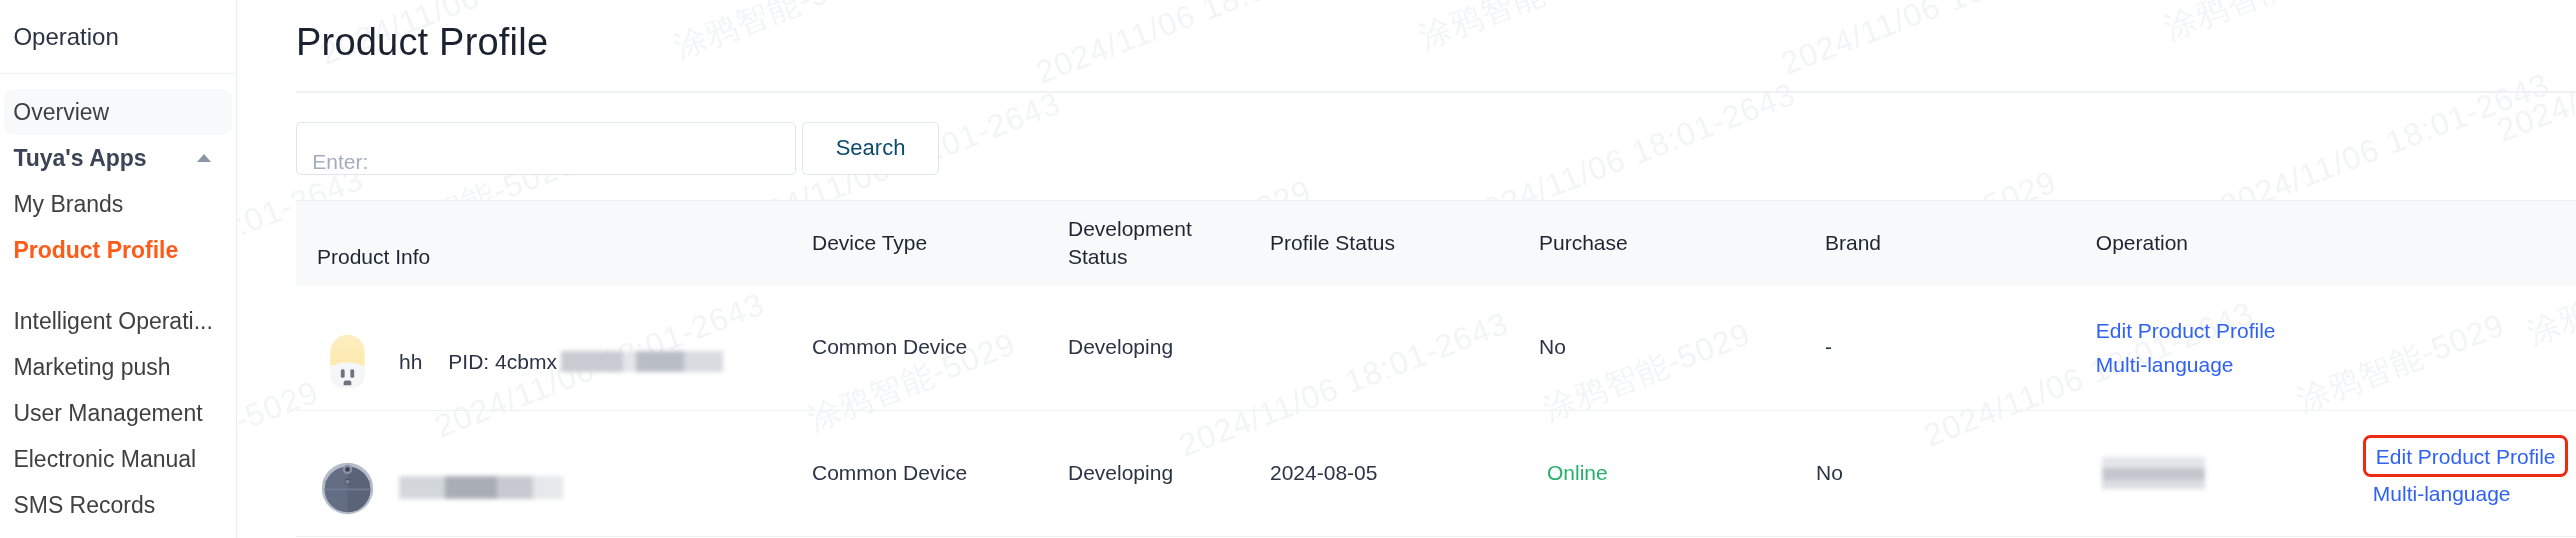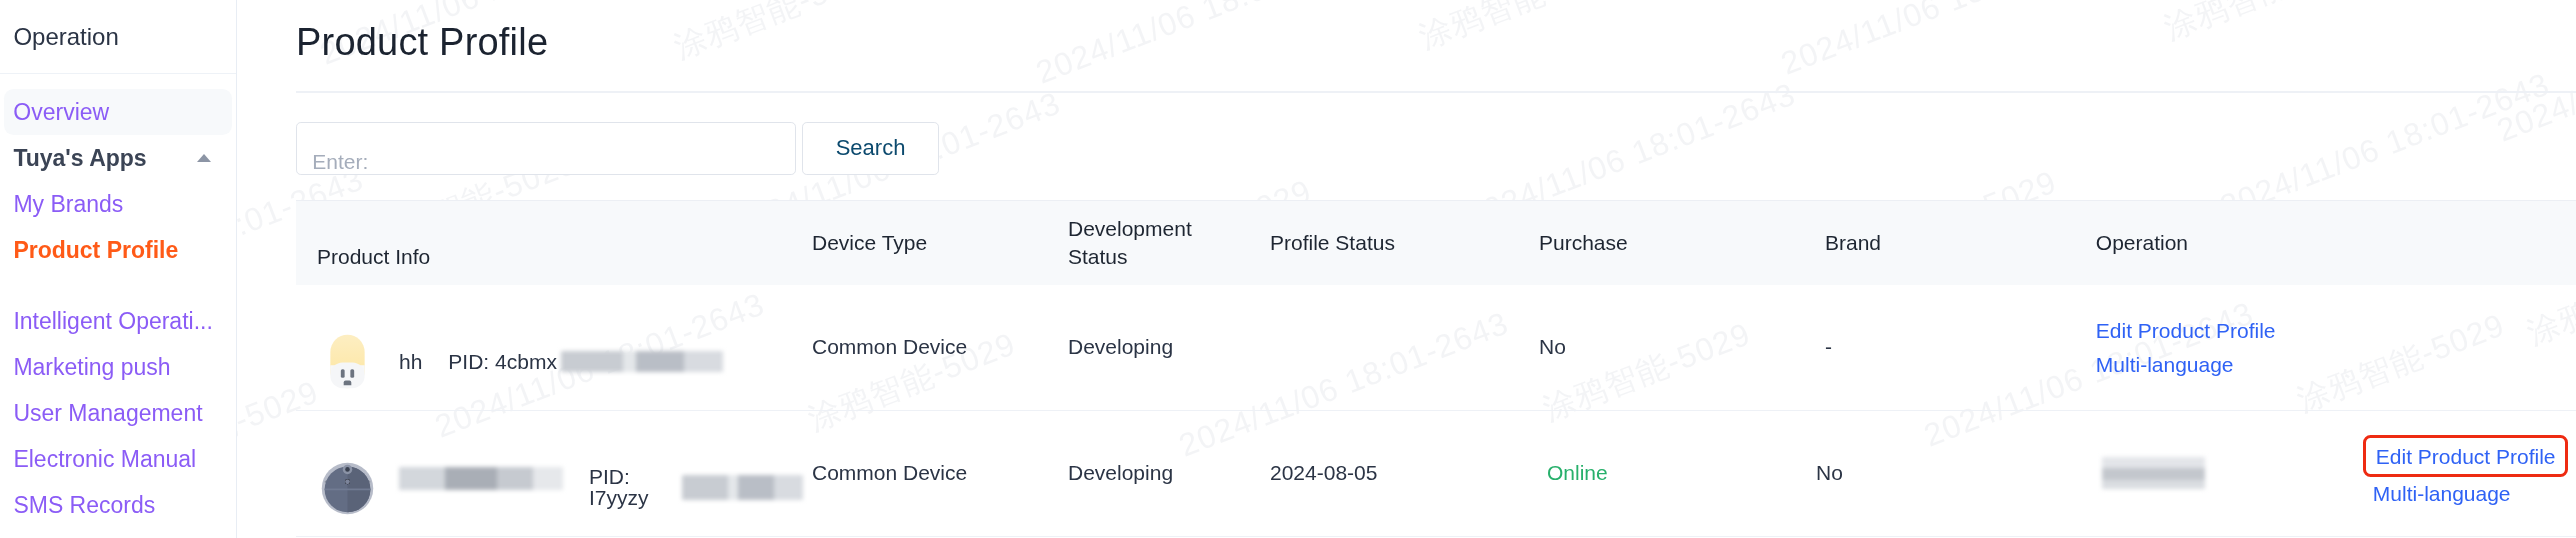--- a/index.html
+++ b/index.html
@@ -68,21 +68,21 @@
   }
   .sidebar-nav {
     padding-top: 15.3px;
   }
   .nav-item {
     height: 46px;
     display: flex;
     align-items: center;
     padding: 0 25px 0 13.4px;
     font-size: 23px;
-    color: #8b5cf6;
+    color: #404040;
     box-sizing: border-box;
     cursor: pointer;
     white-space: nowrap;
   }
   .nav-item.group {
     font-weight: 600;
     color: #3b4455;
     justify-content: space-between;
   }
   .nav-item.active-bg {
@@ -453,24 +453,20 @@
                 <circle cx="32" cy="13" r="2.4" fill="#39404f"></circle>
                 <circle cx="32" cy="26" r="2.6" fill="#79melt"></circle>
                 <circle cx="32" cy="26" r="2.6" fill="#7a melt"></circle>
                 <circle cx="32" cy="26" r="2.6" fill="#7c849a"></circle>
               </svg>
             </span>
             <span class="product-text">
               <span class="product-name">
                 <span class="redact name-blur"></span>
               </span>
-              <span class="product-pid">
-                <span>PID: I7yyzy</span>
-                <span class="redact pid-blur2"></span>
-              </span>
             </span>
           </div>
         </div>
         <div class="td c-device">Common Device</div>
         <div class="td c-devstatus">Developing</div>
         <div class="td c-created">2024-08-05</div>
         <div class="td c-profile status-online">Online</div>
         <div class="td c-purchase">No</div>
         <div class="td c-brand">
           <span class="redact brand-blur"></span>

